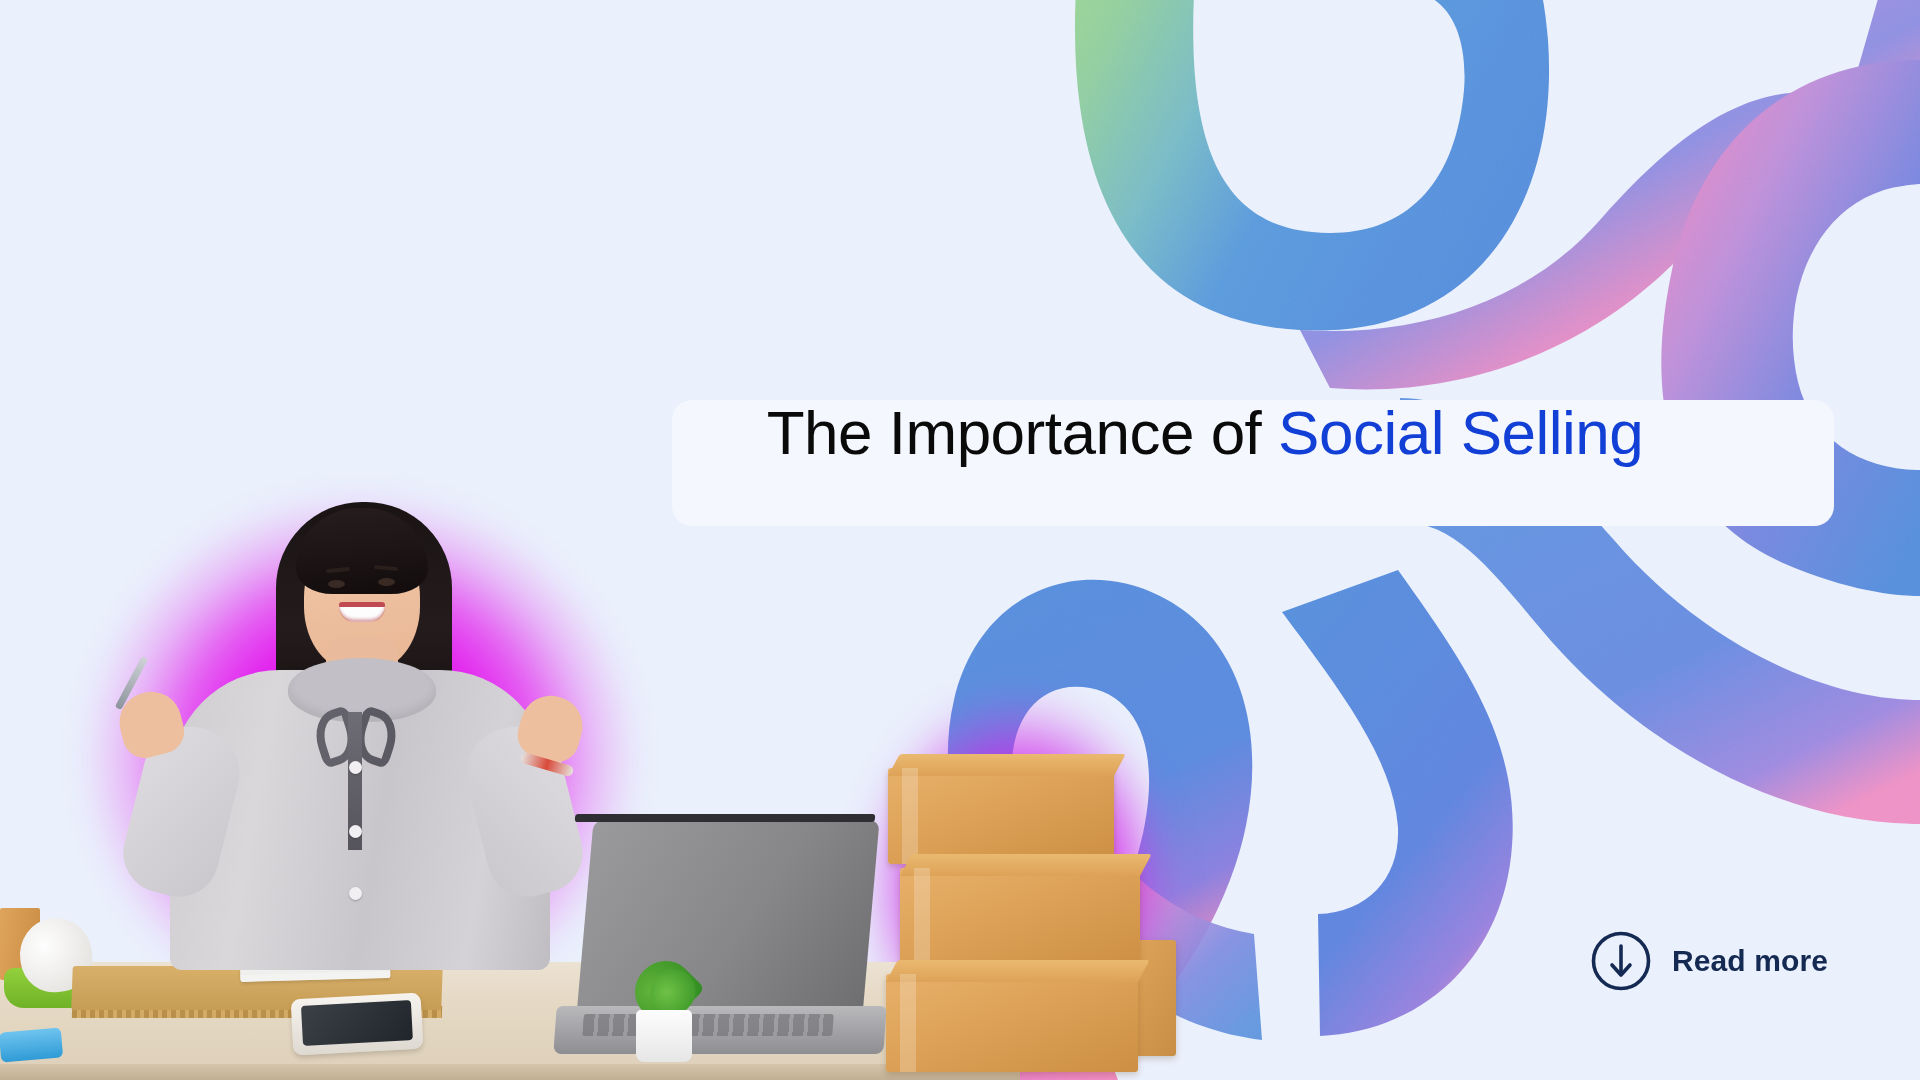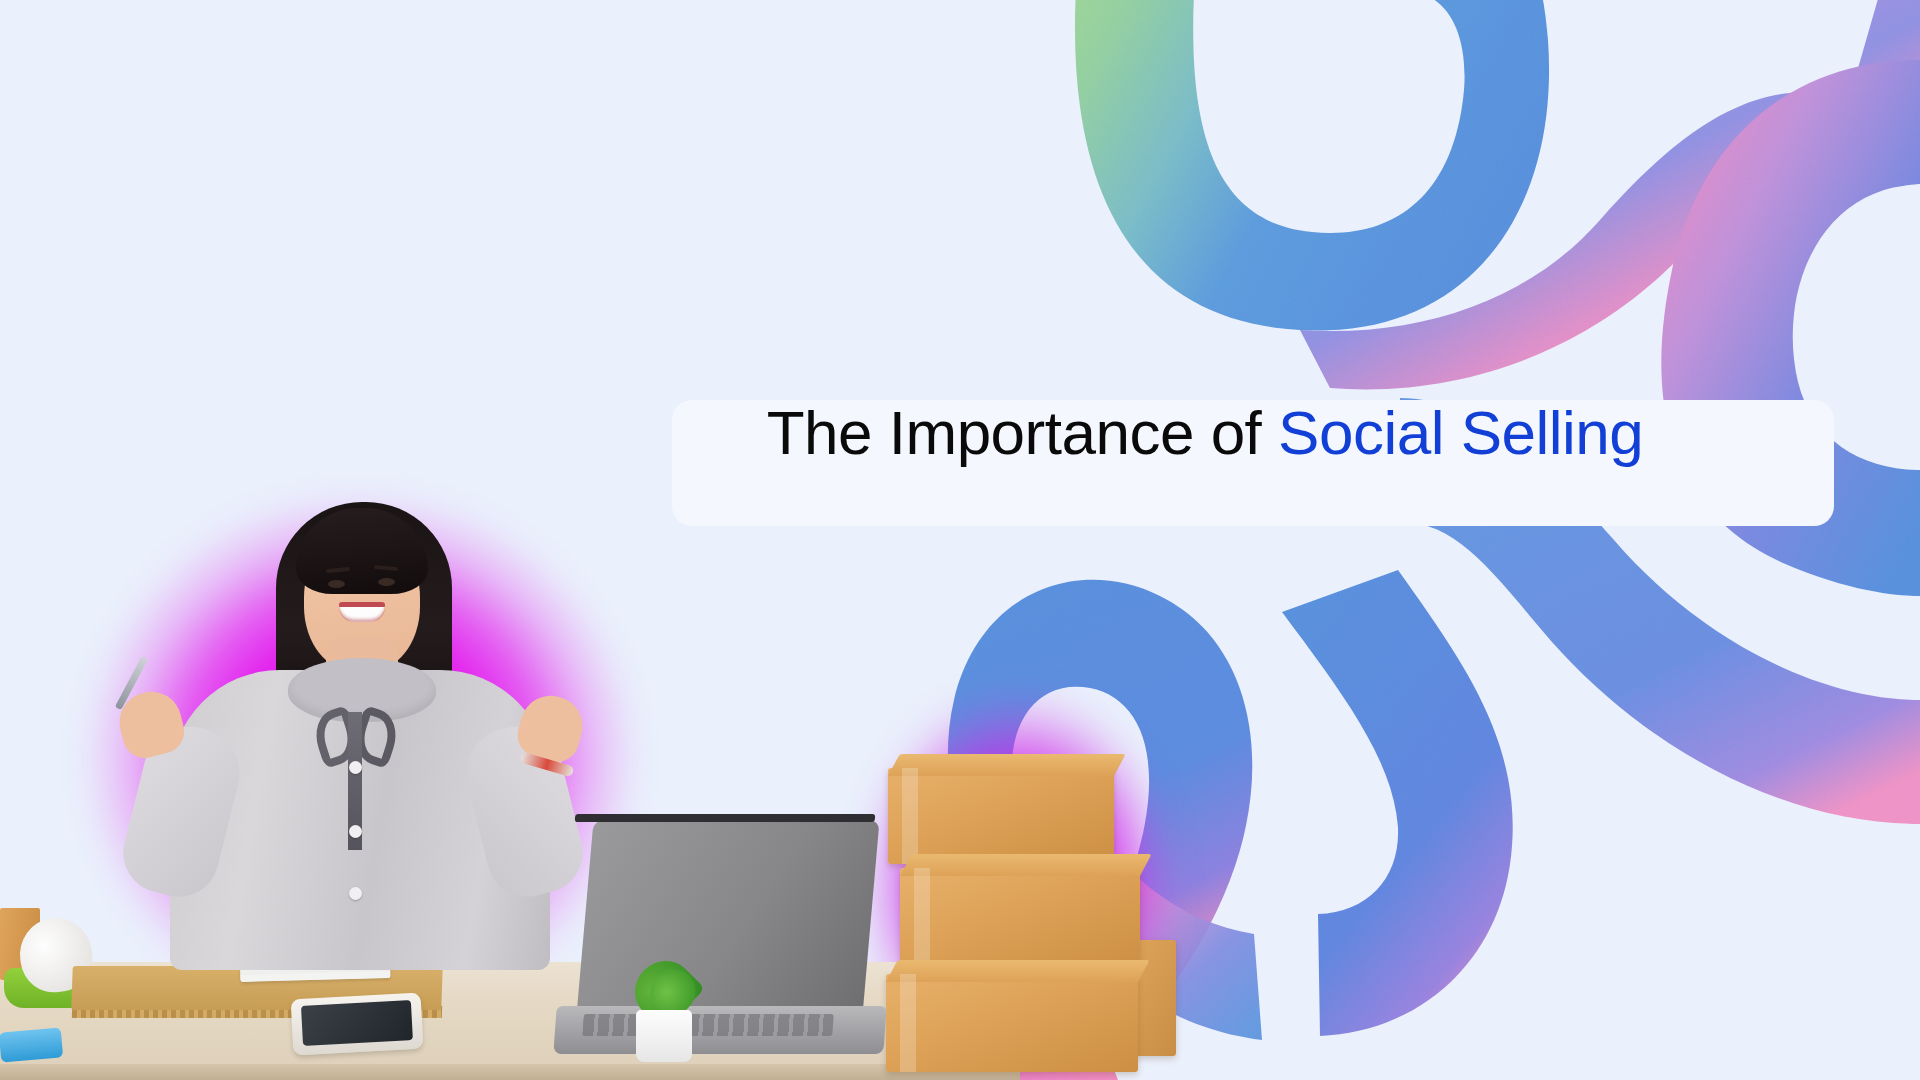--- a/index.html
+++ b/index.html
@@ -456,14 +456,22 @@
   </div>
 
   <div id="headline-plate"></div>
 
   <h1 id="headline">
     <span class="hl-line">
       <span>The Importance of </span><span class="hl-accent">Social Selling</span>
     </span>
   </h1>
 
+  <div id="read-more">
+    <svg id="read-more-icon" viewBox="0 0 62 62">
+      <circle cx="31" cy="31" r="27.5" fill="none" stroke="#152a52" stroke-width="3.6"></circle>
+      <line x1="31" y1="16" x2="31" y2="44" stroke="#152a52" stroke-width="3.6" stroke-linecap="round"></line>
+      <polyline points="22,35 31,45 40,35" fill="none" stroke="#152a52" stroke-width="3.6" stroke-linecap="round" stroke-linejoin="round"></polyline>
+    </svg>
+    <span id="read-more-label">Read more</span>
+  </div>
 
 </div>
 
 </body></html>

